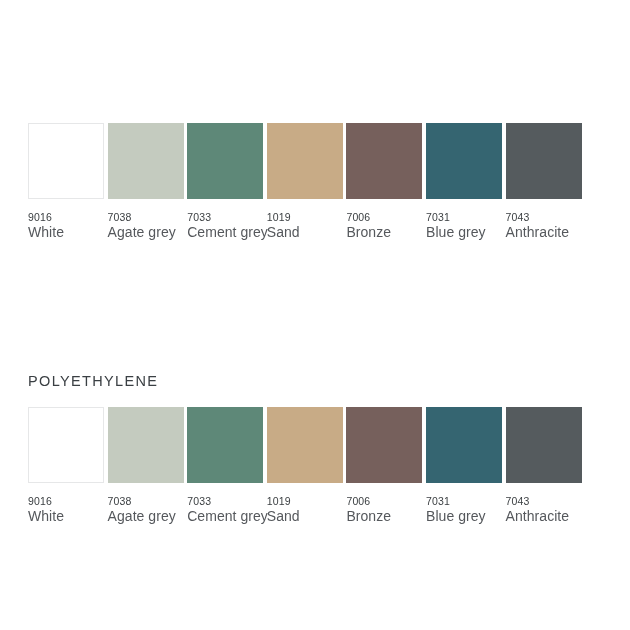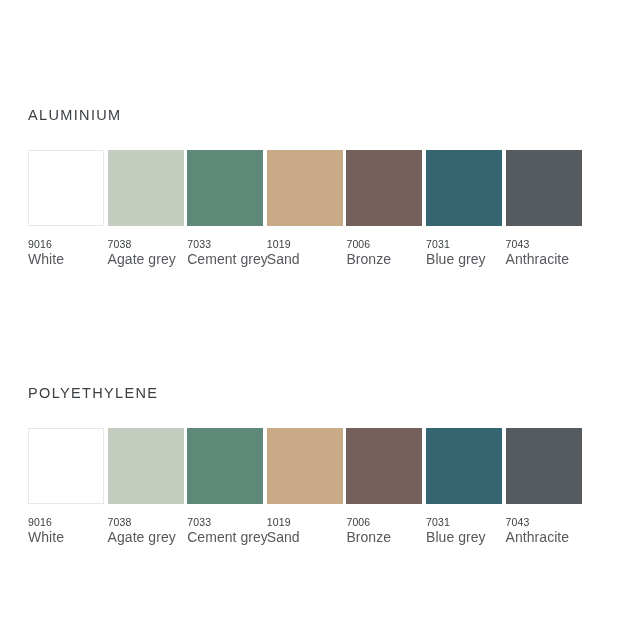--- a/index.html
+++ b/index.html
@@ -25,36 +25,36 @@
     height: 630px;
   }
 
   
   .section {
     position: absolute;
     left: 28px;
     width: 574px;
   }
   .section-aluminium { top: 106px; }
-  .section-polyethylene { top: 384px; }
+  .section-polyethylene { top: 372px; }
 
   .section-title {
     font-size: 14.5px;
     font-weight: 400;
     letter-spacing: 1.35px;
     color: #3a3f43;
     line-height: 18px;
     margin: 0;
     white-space: nowrap;
   }
 
   
   .swatch-row {
     position: relative;
-    margin-top: 26px;
+    margin-top: 17px;
     height: 120px;
   }
 
   .swatch-cell {
     position: absolute;
     top: 0;
     width: 76px;
   }
 
   .swatch-chip {
@@ -82,21 +82,20 @@
     letter-spacing: 0.05px;
     white-space: nowrap;
   }
 </style>
 </head>
 <body>
 
 <div class="page">
 
   <section class="section section-aluminium">
-    <h2 class="section-title">ALUMINIUM</h2>
     <div class="swatch-row">
         <div class="swatch-cell" style="left: 0px;">
           <div class="swatch-chip bordered" style="background: rgb(255, 255, 255);"></div>
           <div class="swatch-code">9016</div>
           <div class="swatch-label">White</div>
         </div>
         <div class="swatch-cell" style="left: 79.6px;">
           <div class="swatch-chip" style="background: rgb(196, 203, 191);"></div>
           <div class="swatch-code">7038</div>
           <div class="swatch-label">Agate grey</div>

